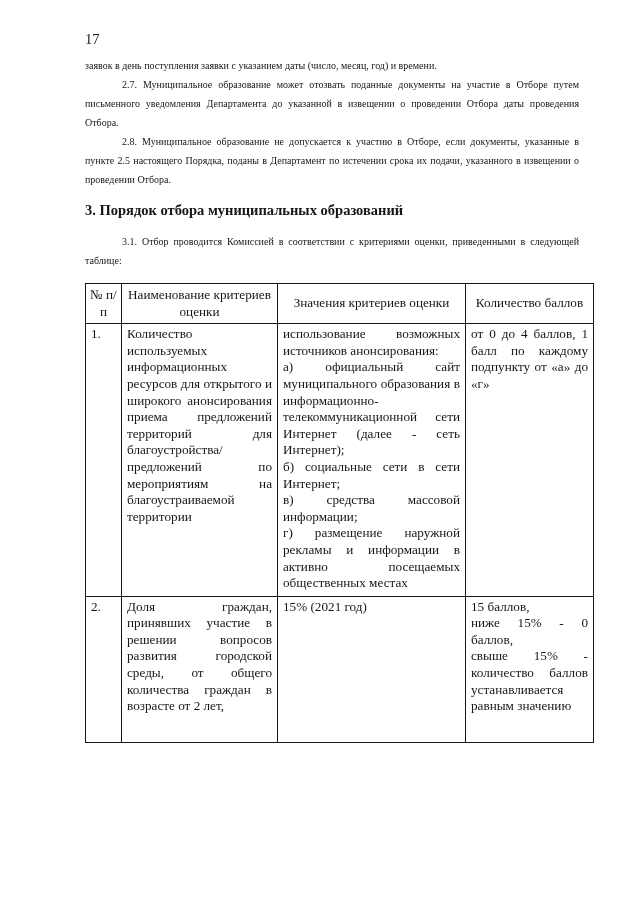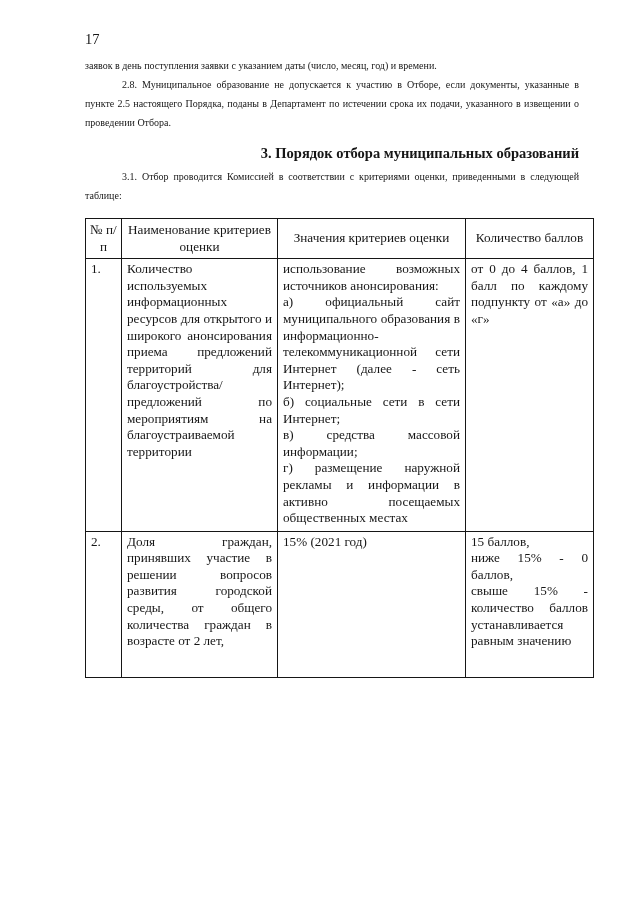--- a/index.html
+++ b/index.html
@@ -30,24 +30,24 @@
     text-align: justify;
   }
   .para.indent { text-indent: 37px; }
 
   .heading {
     width: 494px;
     margin-top: 12px;
     font-size: 14.5px;
     line-height: 19px;
     font-weight: bold;
-    text-align: right;
+    text-align: left;
   }
 
-  .para-intro { margin-top: 4px; }
+  .para-intro { margin-top: 12px; }
 
   table.criteria {
     border-collapse: collapse;
     table-layout: fixed;
     width: 508px;
     margin-top: 13px;
   }
   table.criteria th,
   table.criteria td {
     border: 1.6px solid #161616;
@@ -70,20 +70,21 @@
 </style>
 </head>
 <body>
 
 <div class="page">
 
   <div class="page-number">17</div>
 
   <p class="para">заявок в день поступления заявки с указанием даты (число, месяц, год) и времени.</p>
 
+  <p class="para indent">2.7. Муниципальное образование может отозвать поданные документы на участие в Отборе путем письменного уведомления Департамента до указанной в извещении о проведении Отбора даты проведения Отбора.</p>
 
   <p class="para indent">2.8. Муниципальное образование не допускается к участию в Отборе, если документы, указанные в пункте 2.5 настоящего Порядка, поданы в Департамент по истечении срока их подачи, указанного в извещении о проведении Отбора.</p>
 
   <div class="heading">
     <div>3. Порядок отбора муниципальных образований</div>
   </div>
 
   <p class="para indent para-intro">3.1. Отбор проводится Комиссией в соответствии с критериями оценки, приведенными в следующей таблице:</p>
 
   <table class="criteria">

